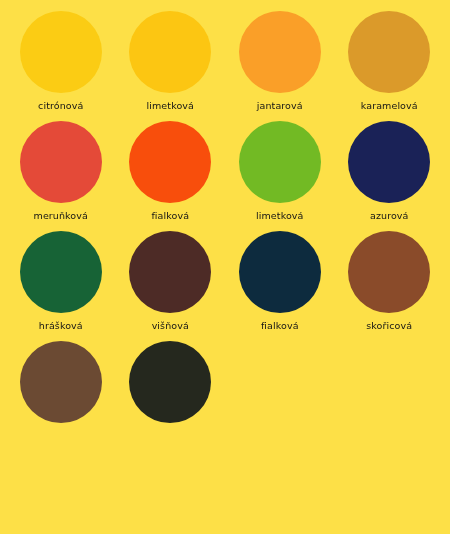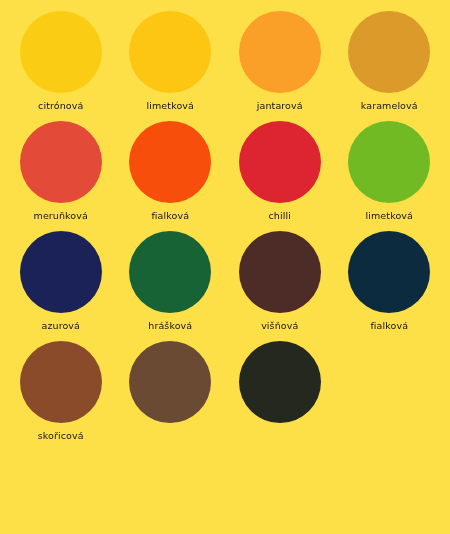--- a/index.html
+++ b/index.html
@@ -81,24 +81,20 @@
       </div>
       <div class="swatch-cell">
         <div class="swatch-disc" style="background: rgb(228, 74, 56);"></div>
         <div class="swatch-label" style="color: rgb(20, 20, 20);">meruňková</div>
       </div>
       <div class="swatch-cell">
         <div class="swatch-disc" style="background: rgb(248, 78, 12);"></div>
         <div class="swatch-label" style="color: rgb(20, 20, 20);">fialková</div>
       </div>
       <div class="swatch-cell">
-        <div class="swatch-disc" style="background: rgb(220, 37, 48);"></div>
-        <div class="swatch-label" style="color: rgb(20, 20, 20);">chilli</div>
-      </div>
-      <div class="swatch-cell">
         <div class="swatch-disc" style="background: rgb(114, 186, 36);"></div>
         <div class="swatch-label" style="color: rgb(20, 20, 20);">limetková</div>
       </div>
       <div class="swatch-cell">
         <div class="swatch-disc" style="background: rgb(26, 34, 87);"></div>
         <div class="swatch-label" style="color: rgb(20, 20, 20);">azurová</div>
       </div>
       <div class="swatch-cell">
         <div class="swatch-disc" style="background: rgb(23, 99, 54);"></div>
         <div class="swatch-label" style="color: rgb(20, 20, 20);">hrášková</div>

